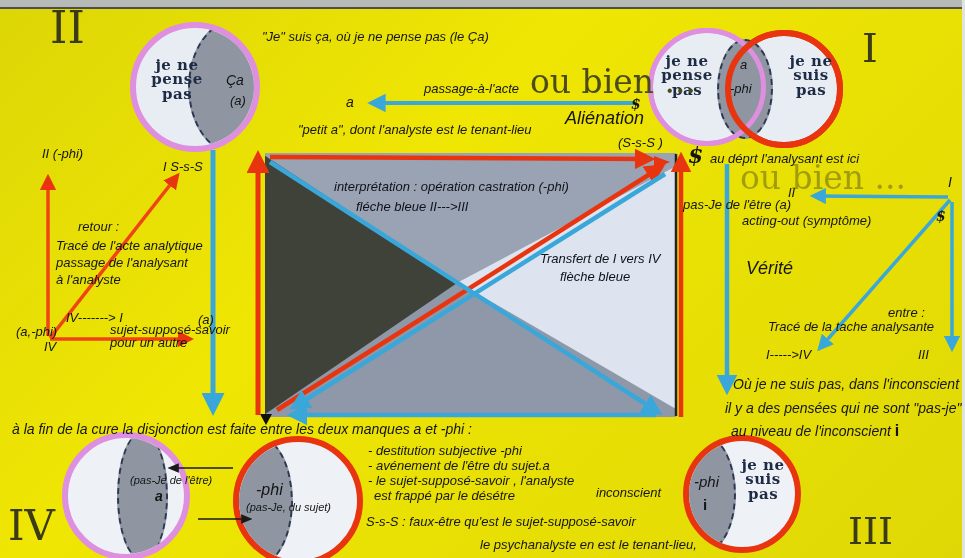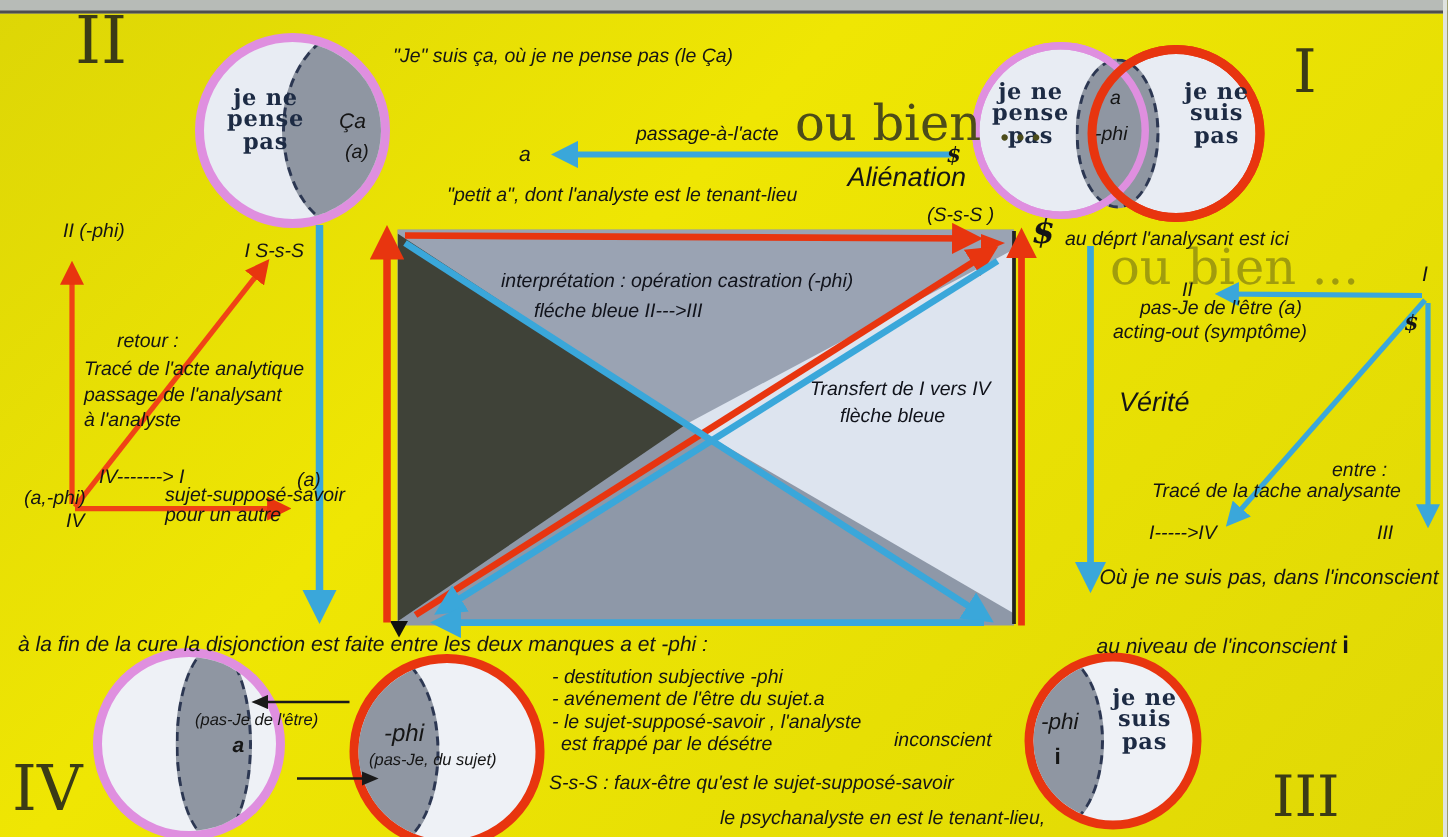--- a/index.html
+++ b/index.html
@@ -142,30 +142,31 @@
   <div class="t md" style="left:346px;top:94px;">a</div>
   <div class="dollar" style="left:631px;top:96px;font-size:14px;">$</div>
   <div class="t big" style="left:565px;top:108px;font-weight:normal;">Aliénation</div>
   <div class="t" style="left:298px;top:123px;">"petit a", dont l'analyste est le tenant-lieu</div>
   <div class="t" style="left:618px;top:136px;">(S-s-S )</div>
 
   <div class="dollar" style="left:688px;top:142px;font-size:22px;">$</div>
   <div class="t" style="left:710px;top:152px;">au déprt l'analysant est ici</div>
   <div class="oubien" style="left:740px;top:158px;opacity:.45;">ou bien ...</div>
   <div class="t" style="left:788px;top:186px;">II</div>
-  <div class="t" style="left:720px;top:198px;padding-left:40px;">pas-Je de l'être (a)</div>
+  <div class="t" style="left:683px;top:198px;">pas-Je de l'être (a)</div>
   <div class="t" style="left:742px;top:214px;">acting-out (symptôme)</div>
   <div class="t md" style="left:948px;top:174px;">I</div>
   <div class="dollar" style="left:936px;top:208px;font-size:14px;">$</div>
   <div class="t big" style="left:746px;top:258px;font-weight:normal;">Vérité</div>
   <div class="t" style="left:888px;top:306px;">entre :</div>
   <div class="t" style="left:768px;top:320px;">Tracé de la tache analysante</div>
   <div class="t" style="left:766px;top:348px;">I-----&gt;IV</div>
   <div class="t" style="left:918px;top:348px;">III</div>
   <div class="t md" style="left:733px;top:376px;">Où je ne suis pas, dans l'inconscient</div>
+  <div class="t md" style="left:725px;top:400px;">il y a des pensées qui ne sont "pas-je"</div>
   <div class="t md" style="left:731px;top:422px;">
     <span>au niveau de l'inconscient</span>
     <span style="font-style:normal;font-weight:bold;font-size:16px;">i</span>
   </div>
 
   <div class="t" style="left:42px;top:147px;">II (-phi)</div>
   <div class="t" style="left:163px;top:160px;">I  S-s-S</div>
   <div class="t" style="left:78px;top:220px;">retour :</div>
   <div class="t" style="left:56px;top:239px;">Tracé de l'acte analytique</div>
   <div class="t" style="left:56px;top:256px;">passage de l'analysant</div>

